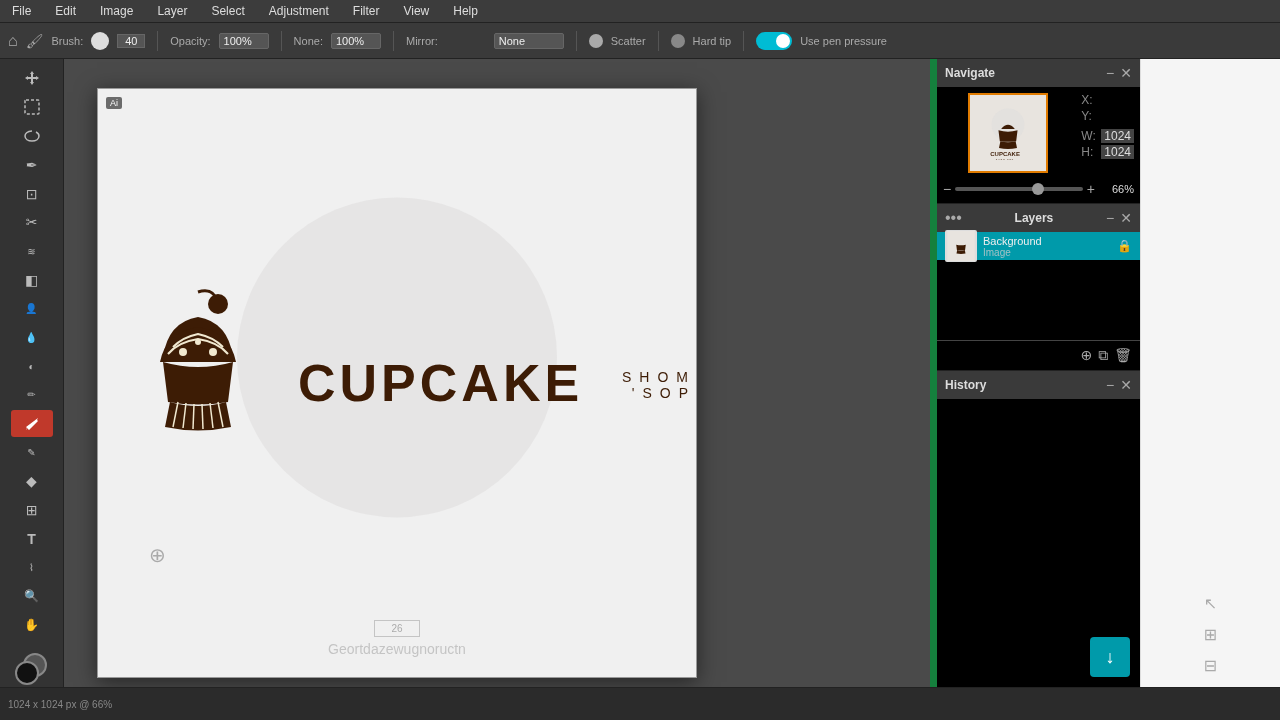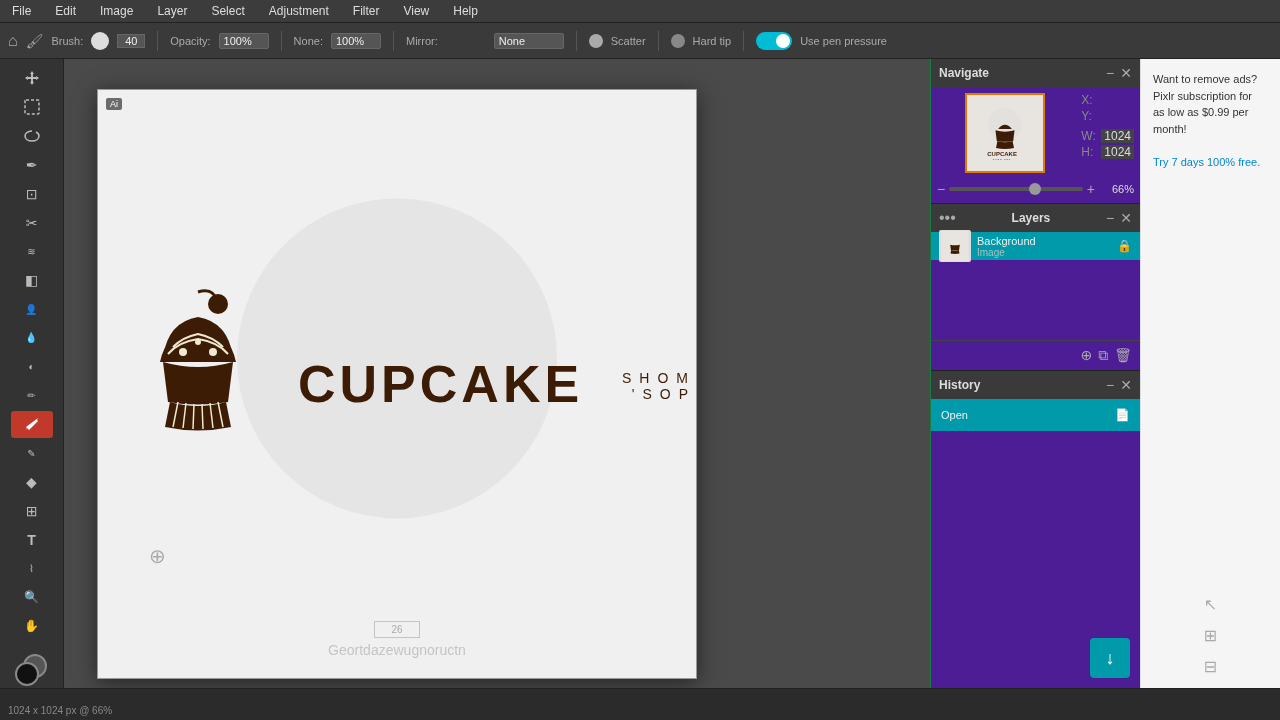--- a/index.html
+++ b/index.html
@@ -39,25 +39,25 @@
 
     
     .cupcake-svg-wrap { position: relative; z-index: 1; margin-top: -40px; }
     .cupcake-text { font-size: 52px; font-weight: 900; color: #3d1c05; letter-spacing: 4px; font-family: Arial Black, sans-serif; text-align: center; position: relative; z-index: 1; }
     .cupcake-sub { font-size: 14px; letter-spacing: 8px; color: #3d1c05; font-family: Arial, sans-serif; position: relative; z-index: 1; margin-top: 4px; text-align: right; }
     .bottom-watermark { position: absolute; bottom: 20px; text-align: center; opacity: 0.5; }
     .watermark-box { border: 1px solid #999; padding: 2px 16px; font-size: 10px; color: #666; display: inline-block; margin-bottom: 4px; }
     .watermark-text { font-size: 14px; color: #999; }
 
     
-    .status-bar { height: 32px; background: #2b2b2b; display: flex; align-items: flex-end; padding: 4px 8px; border-top: 1px solid #222; }
+    .status-bar { height: 32px; background: #2b2b2b; display: flex; align-items: center; padding: 16px 8px; border-top: 1px solid #222; }
     .status-text { font-size: 10px; color: #888; }
 
     
-    .right-panels { width: 210px; background: #4c1d95; display: flex; flex-direction: column; border-left: 1px solid #15803d; }
+    .right-panels { width: 210px; background: #000000; display: flex; flex-direction: column; border-left: 7px solid #15803d; }
 
     
     .ad-sidebar { width: 140px; background: #f5f5f5; display: flex; flex-direction: column; padding: 12px; font-size: 11px; color: #333; border-left: 1px solid #ddd; }
     .ad-text { line-height: 1.5; }
     .ad-highlight { color: #0088cc; }
 
     
     .panel { border-bottom: 1px solid #222; }
     .panel-header { height: 28px; background: #3a3a3a; display: flex; align-items: center; justify-content: space-between; padding: 0 8px; }
     .panel-title { font-size: 12px; color: #ddd; font-weight: bold; }
@@ -325,41 +325,28 @@
     </div>
 
     <div class="panel" style="border-bottom:none;flex:1;">
       <div class="panel-header">
         <span class="panel-title">History</span>
         <div class="panel-controls">
           <span class="panel-btn">−</span>
           <span class="panel-btn">✕</span>
         </div>
       </div>
-      <div class="history-content">
-        <div class="history-item active">
-          <span class="history-label">Open</span>
-          <span class="history-file-icon">📄</span>
-        </div>
-      </div>
     </div>
 
     <div class="export-btn" style="position:absolute;bottom:10px;right:10px;">
       ↓
     </div>
   </div>
 
   <div class="ad-sidebar">
-    <div class="ad-text">
-      <span>Want to remove ads?</span><br>
-      <span>Pixlr subscription for</span><br>
-      <span>as low as $0.99 per</span><br>
-      <span>month!</span><br><br>
-      <span class="ad-highlight">Try 7 days 100% free.</span>
-    </div>
 
     <div style="margin-top:auto;display:flex;flex-direction:column;gap:12px;align-items:center;">
       <span style="color:#aaa;font-size:16px;">↖</span>
       <span style="color:#aaa;font-size:16px;">⊞</span>
       <span style="color:#aaa;font-size:16px;">⊟</span>
     </div>
   </div>
 
 </div>
 

